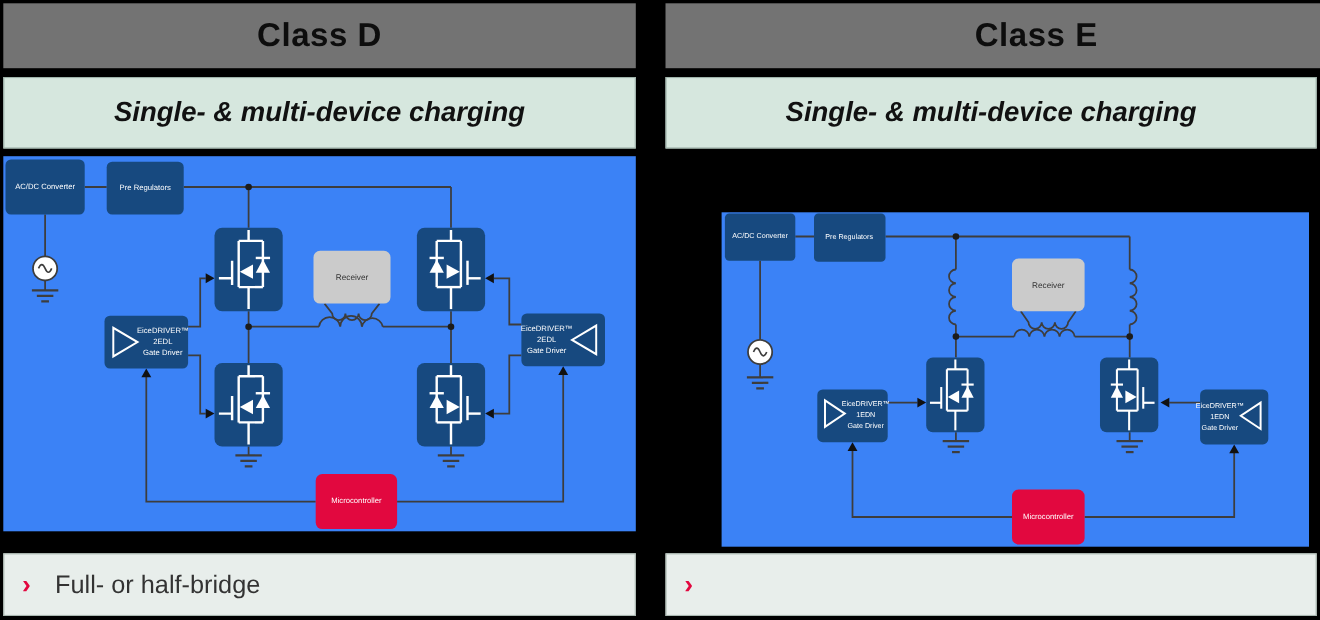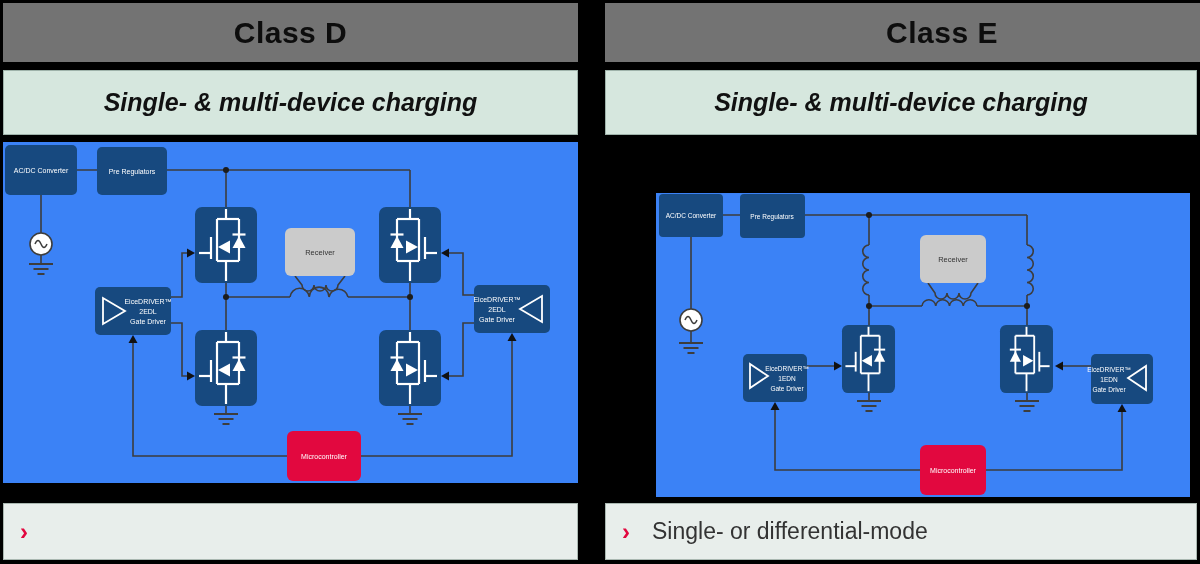--- a/index.html
+++ b/index.html
@@ -141,20 +141,21 @@
 
   <g>
     <rect x="284" y="289" width="74" height="50" rx="6" fill="#E2083F"></rect>
     <text x="321" y="314" class="lbl" dominant-baseline="central">Microcontroller</text>
   </g>
 </svg>
 </div>
 
 <div id="d-bullet" class="abs bullet-bar">
   <span class="chev">›</span>
+  <span class="bullet-text">Full- or half-bridge</span>
 </div>
 
 <div id="e-header" class="abs panel-header">
   <span>Class E</span>
 </div>
 
 <div id="e-subtitle" class="abs panel-subtitle">
   <span>Single- &amp; multi-device charging</span>
 </div>
 
@@ -224,14 +225,13 @@
 
   <g>
     <rect x="264" y="252" width="66" height="50" rx="6" fill="#E2083F"></rect>
     <text x="297" y="277" class="lbl" dominant-baseline="central">Microcontroller</text>
   </g>
 </svg>
 </div>
 
 <div id="e-bullet" class="abs bullet-bar">
   <span class="chev">›</span>
-  <span class="bullet-text">Single- or differential-mode</span>
 </div>
 
 </body></html>

